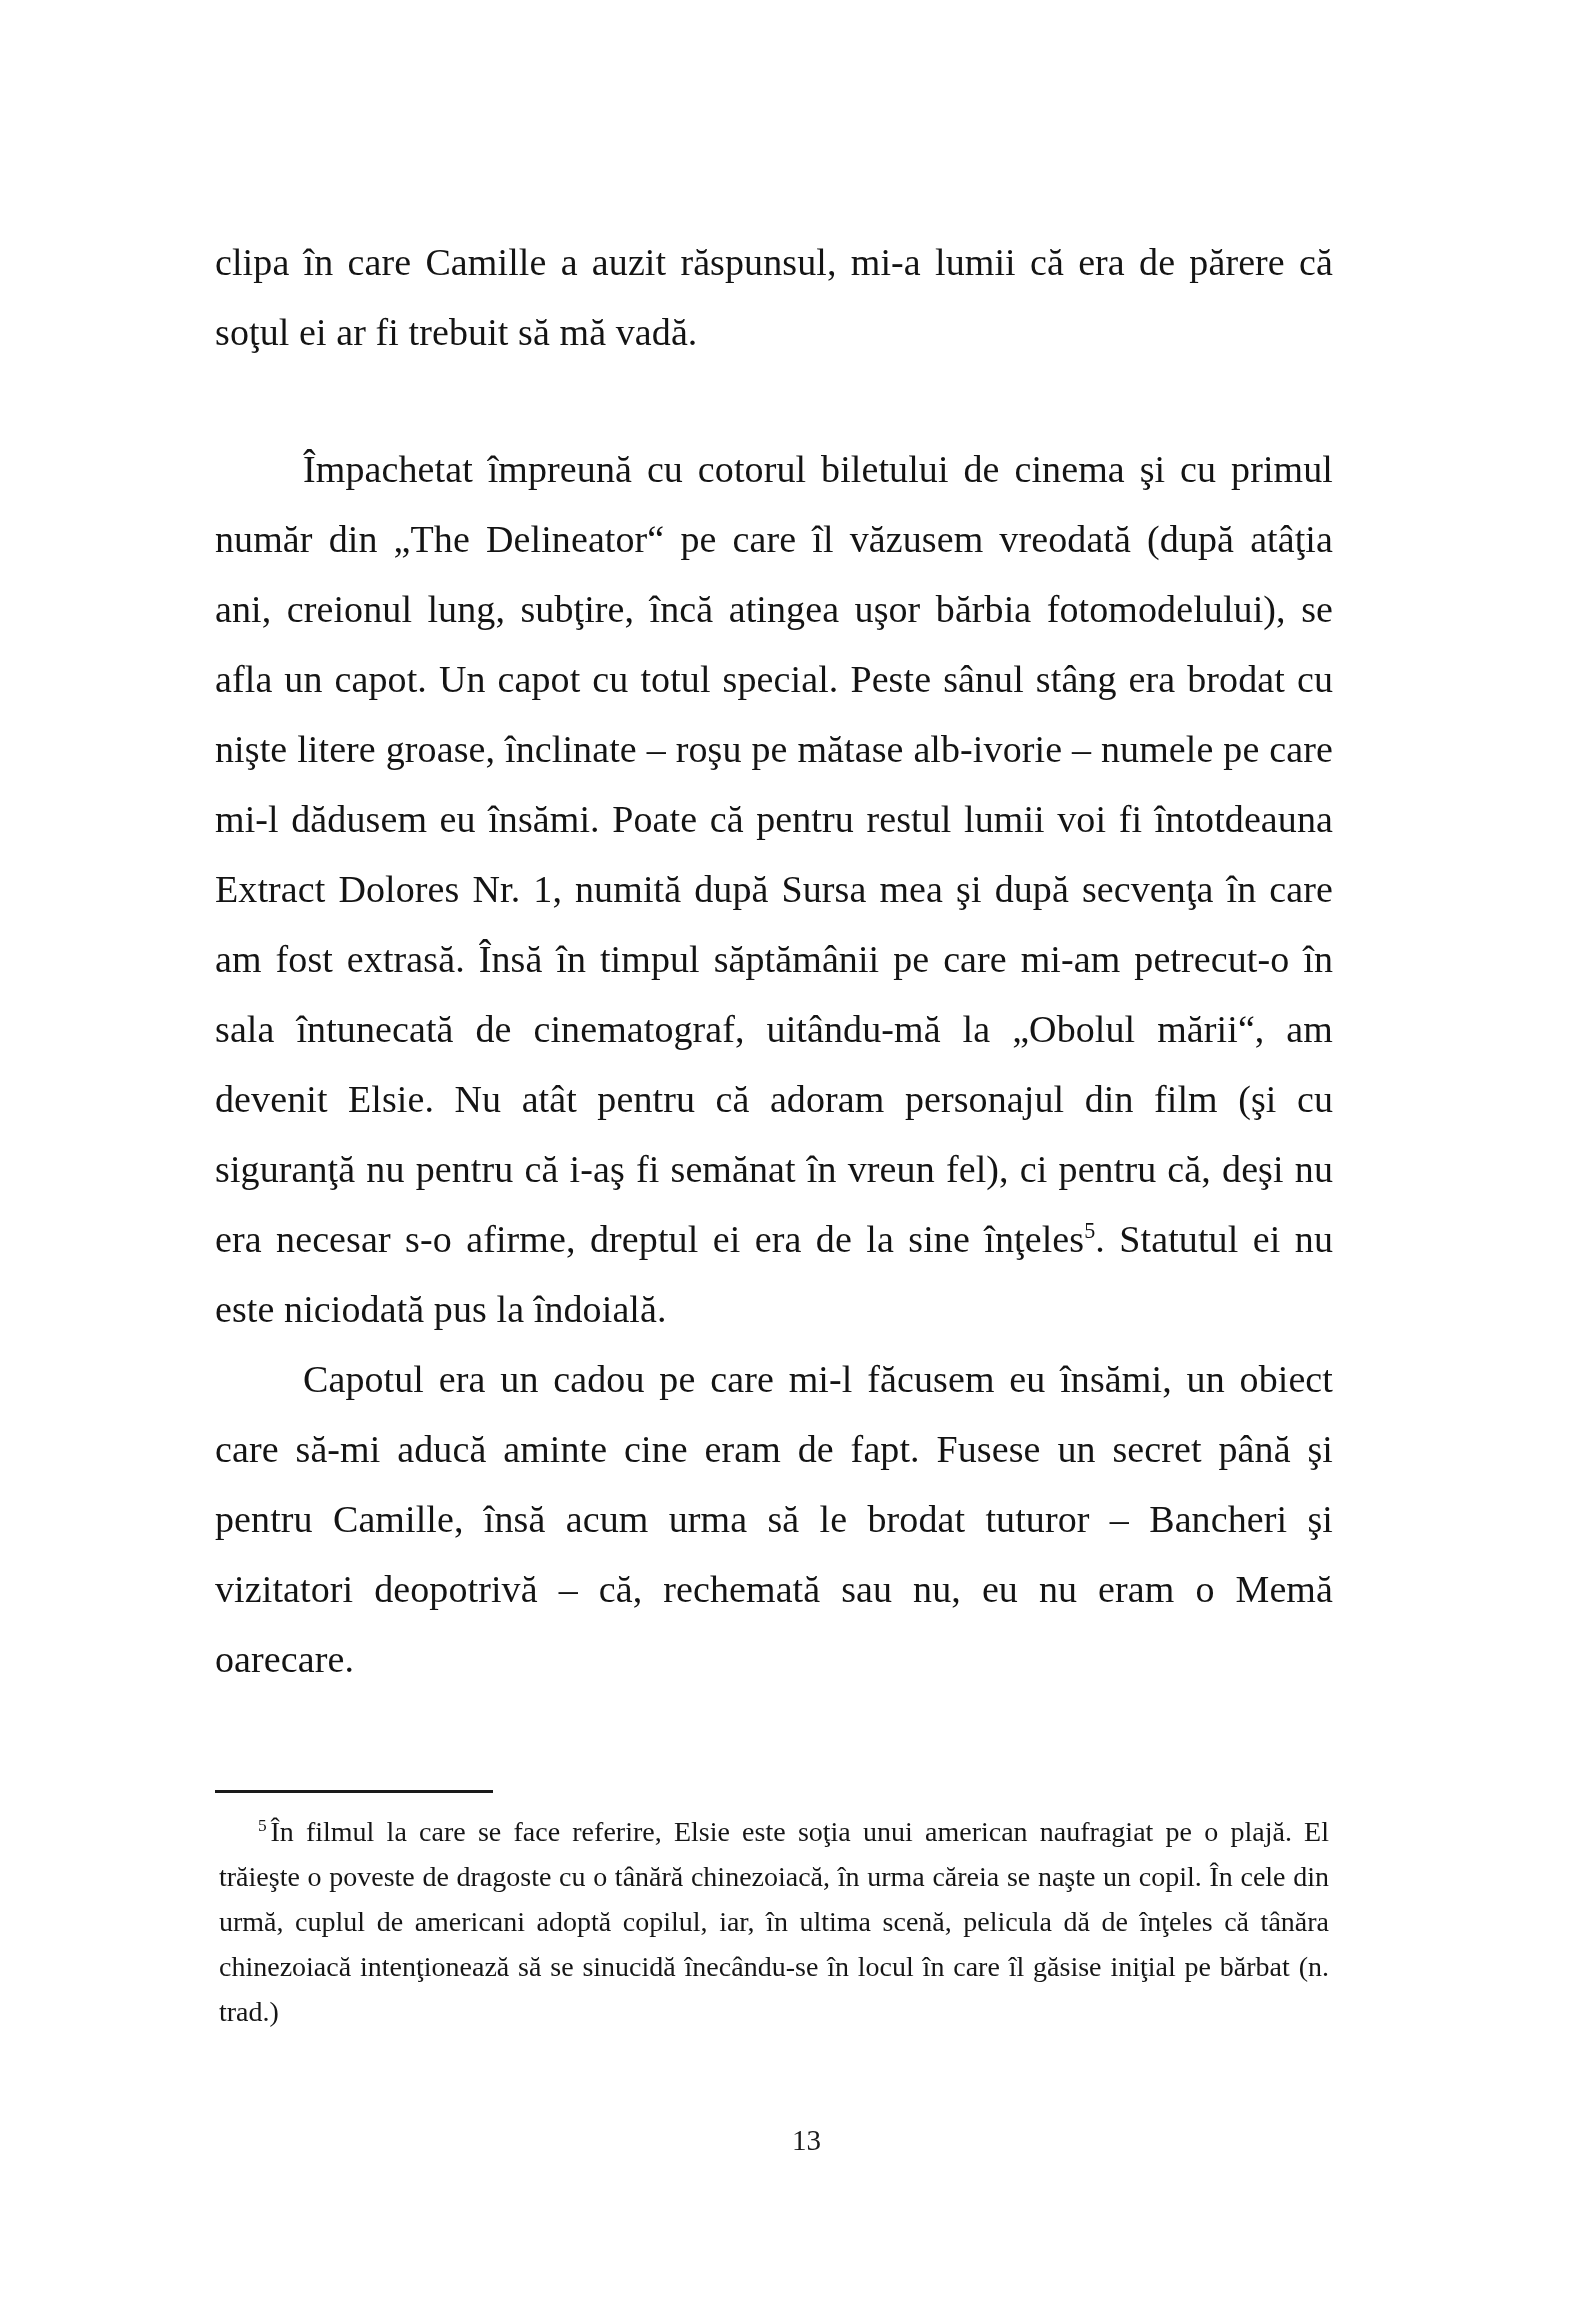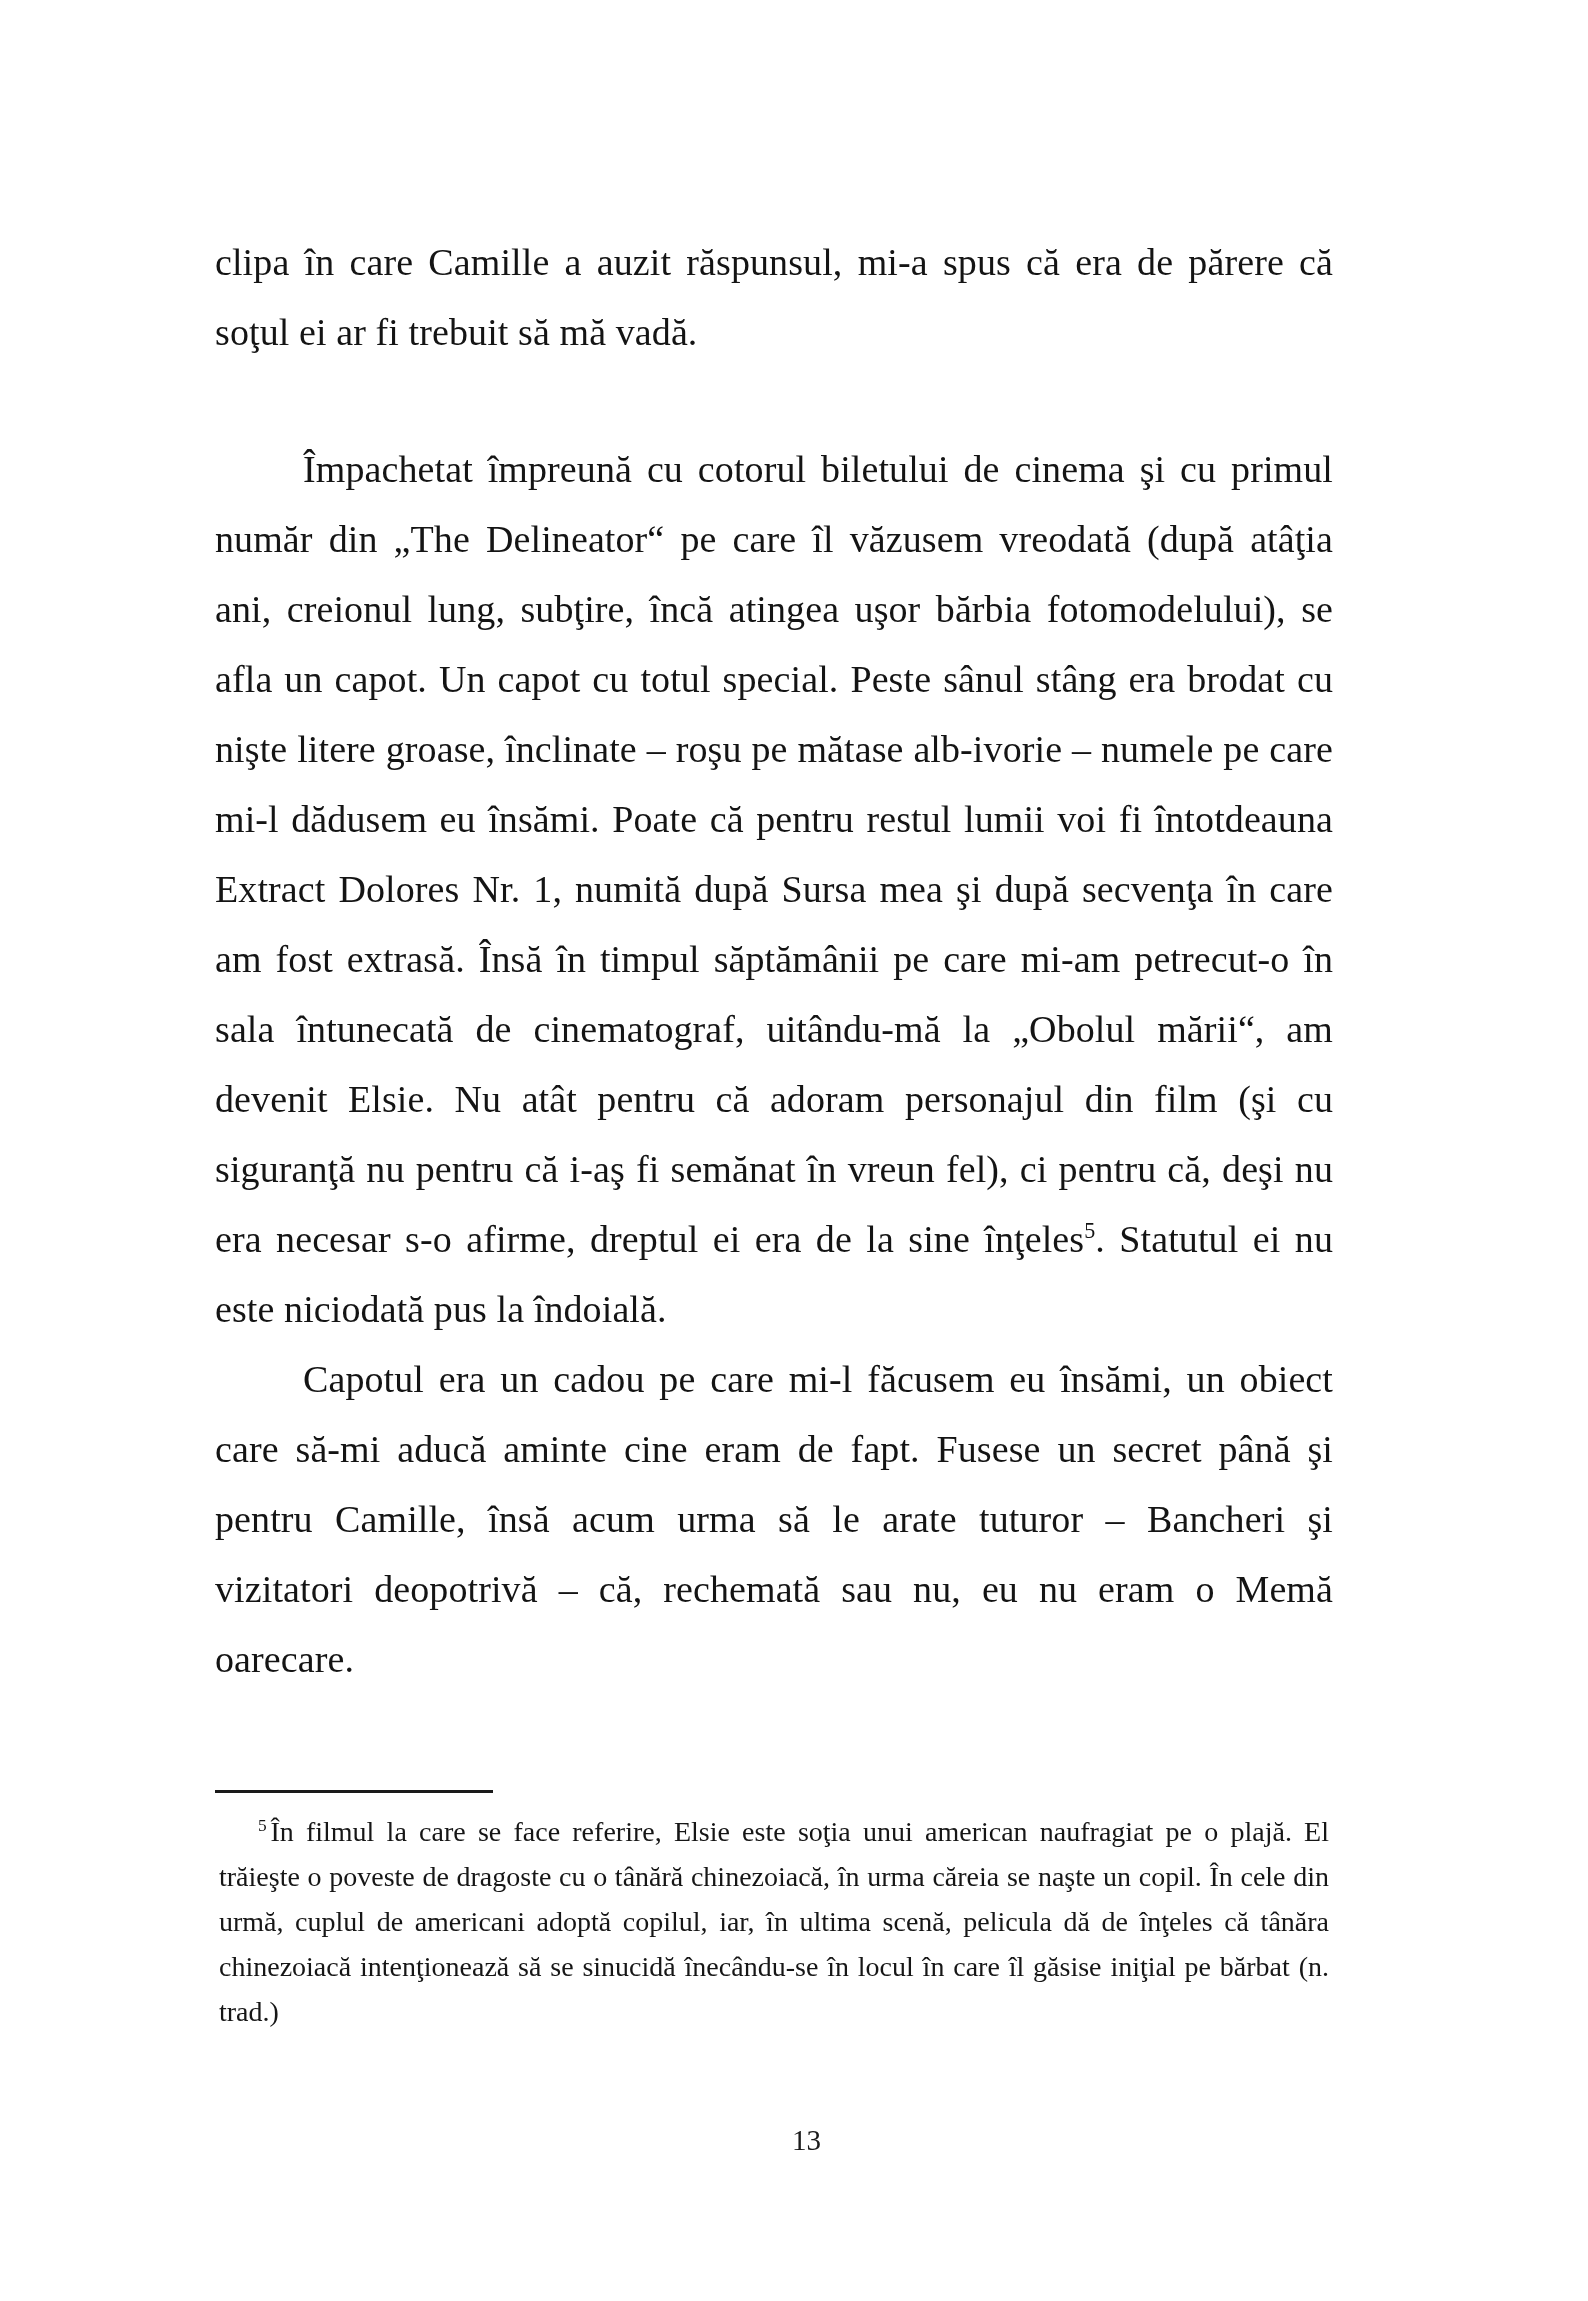--- a/index.html
+++ b/index.html
@@ -97,25 +97,25 @@
     color: #1a1a1a;
   }
 </style>
 </head>
 <body>
 
 <div class="page">
 
   <div class="text-block">
 
-    <p class="body-par">clipa în care Camille a auzit răspunsul, mi-a spus că era de părere că soţul ei ar fi trebuit să mă vadă.</p>
+    <p class="body-par">clipa în care Camille a auzit răspunsul, mi-a lumii că era de părere că soţul ei ar fi trebuit să mă vadă.</p>
 
     <p class="body-par indent gap-before"><span>Împachetat împreună cu cotorul biletului de cinema şi cu primul număr din „The Delineator“ pe care îl văzusem vreodată (după atâţia ani, creionul lung, subţire, încă atingea uşor bărbia fotomodelului), se afla un capot. Un capot cu totul special. Peste sânul stâng era brodat cu nişte litere groase, înclinate – roşu pe mătase alb-ivorie – numele pe care mi-l dădusem eu însămi. Poate că pentru restul lumii voi fi întotdeauna Extract Dolores Nr. 1, numită după Sursa mea şi după secvenţa în care am fost extrasă. Însă în timpul săptămânii pe care mi-am petrecut-o în sala întunecată de cinematograf, uitându-mă la „Obolul mării“, am devenit Elsie. Nu atât pentru că adoram personajul din film (şi cu siguranţă nu pentru că i-aş fi semănat în vreun fel), ci pentru că, deşi nu era necesar s-o afirme, dreptul ei era de la sine înţeles</span><sup class="fn-ref">5</sup><span>. Statutul ei nu este niciodată pus la îndoială.</span></p>
 
-    <p class="body-par indent">Capotul era un cadou pe care mi-l făcusem eu însămi, un obiect care să-mi aducă aminte cine eram de fapt. Fusese un secret până şi pentru Camille, însă acum urma să le arate tuturor – Bancheri şi vizitatori deopotrivă – că, rechemată sau nu, eu nu eram o Memă oarecare.</p>
+    <p class="body-par indent">Capotul era un cadou pe care mi-l făcusem eu însămi, un obiect care să-mi aducă aminte cine eram de fapt. Fusese un secret până şi pentru Camille, însă acum urma să le brodat tuturor – Bancheri şi vizitatori deopotrivă – că, rechemată sau nu, eu nu eram o Memă oarecare.</p>
 
   </div>
 
   <div class="footnote-block">
     <div class="footnote-rule"></div>
     <p class="footnote"><sup class="fn-num">5</sup><span>În filmul la care se face referire, Elsie este soţia unui american naufragiat pe o plajă. El trăieşte o poveste de dragoste cu o tânără chinezoiacă, în urma căreia se naşte un copil. În cele din urmă, cuplul de americani adoptă copilul, iar, în ultima scenă, pelicula dă de înţeles că tânăra chinezoiacă intenţionează să se sinucidă înecându-se în locul în care îl găsise iniţial pe bărbat (n. trad.)</span></p>
   </div>
 
   <div class="page-number">13</div>
 

